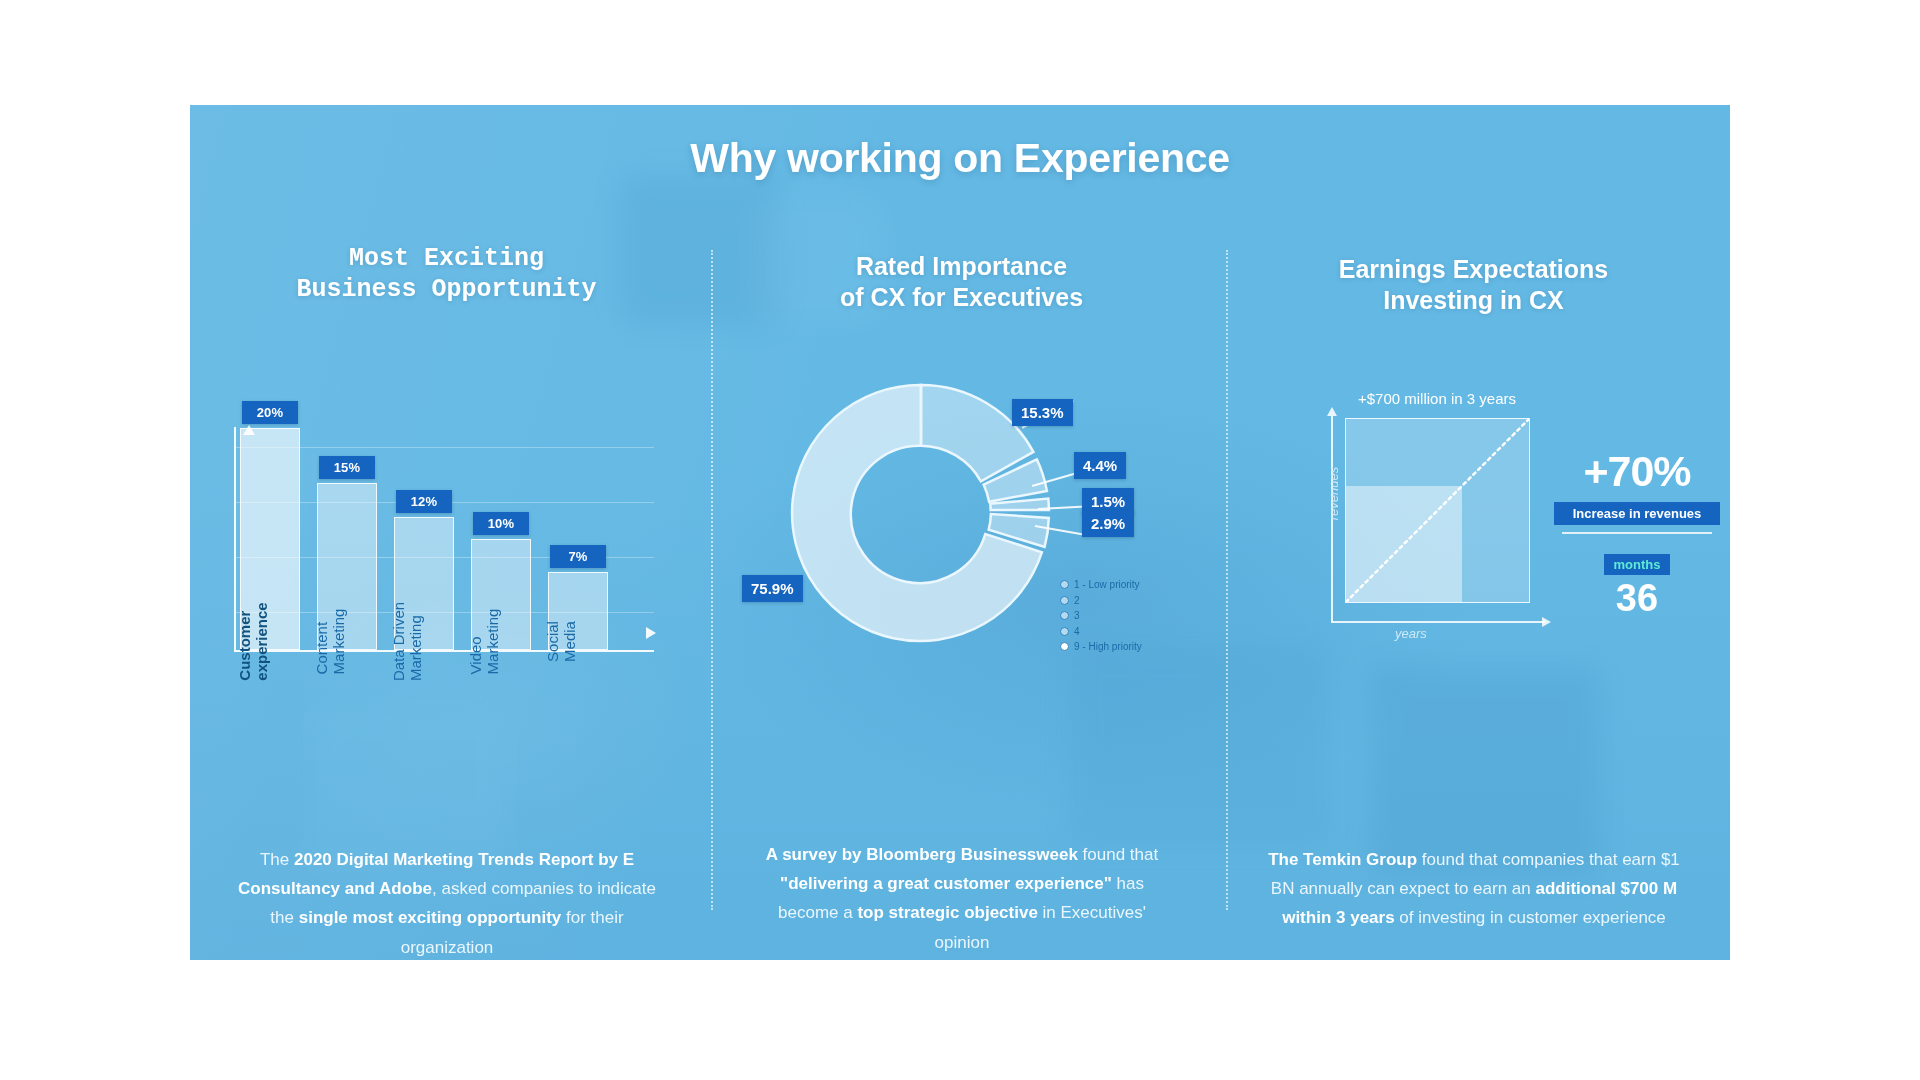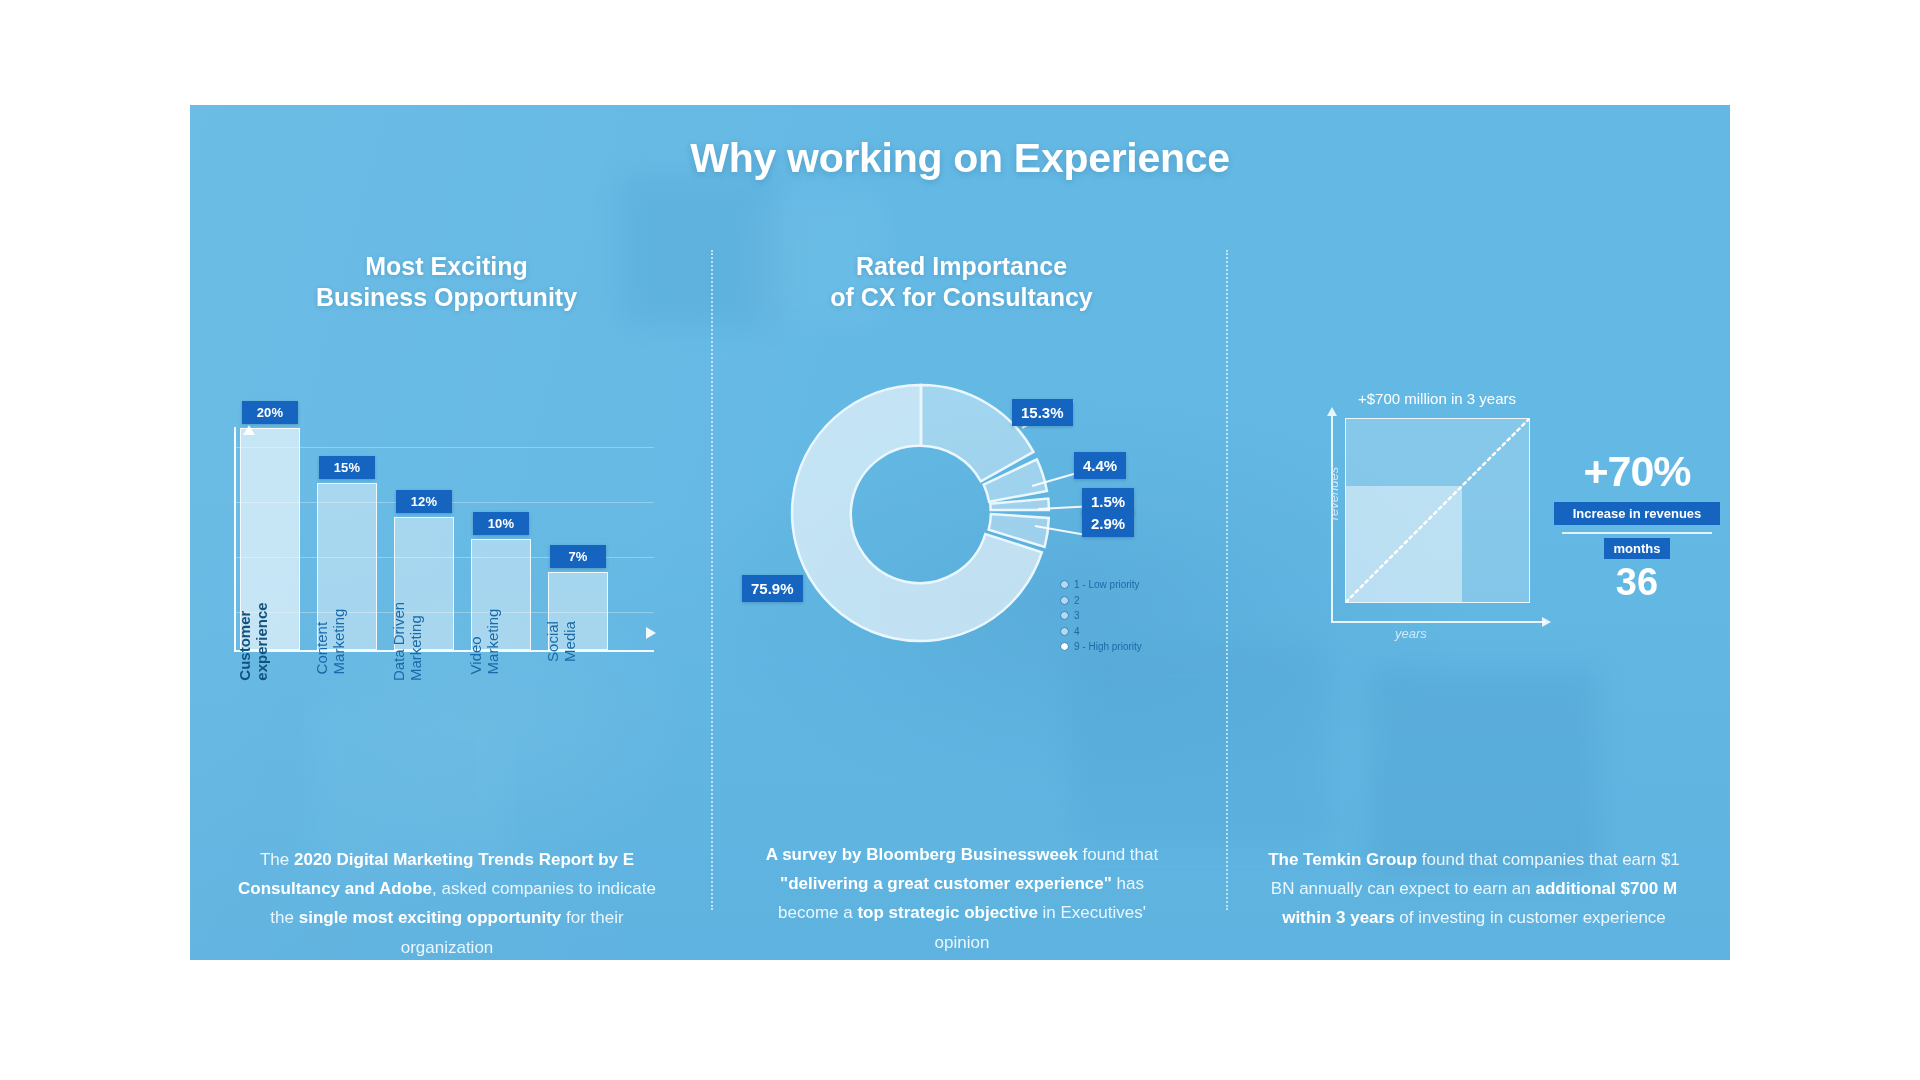--- a/index.html
+++ b/index.html
@@ -33,21 +33,21 @@
   .col{position:absolute;top:0;width:513px;height:855px;}
   #col1{left:0;}
   #col2{left:515px;}
   #col3{left:1027px;}
 
   .coltitle{
     position:absolute;top:0;width:100%;text-align:center;
     font-size:25px;font-weight:bold;color:#ffffff;line-height:1.24;
     text-shadow:0 1px 5px rgba(20,70,110,.20);
   }
-  #col1 .coltitle{top:146px;}
+  #col1 .coltitle{top:138px;font-family:Liberation Mono, monospace;}
   #col2 .coltitle{top:146px;}
   #col3 .coltitle{top:149px;}
 
   .caption{
     position:absolute;width:420px;left:47px;text-align:center;
     font-size:17px;line-height:1.72;color:#eaf6fd;
   }
   .caption b{color:#ffffff;font-weight:bold;}
   #col1 .caption{top:740px;}
   #col2 .caption{top:735px;}
@@ -111,21 +111,21 @@
   #gax-h{left:84px;top:231px;height:1.5px;width:214px;}
   .gar-up{position:absolute;left:80px;top:17px;width:0;height:0;
     border-left:5px solid transparent;border-right:5px solid transparent;border-bottom:9px solid rgba(255,255,255,.85);}
   .gar-rt{position:absolute;left:295px;top:227px;width:0;height:0;
     border-top:5px solid transparent;border-bottom:5px solid transparent;border-left:9px solid rgba(255,255,255,.85);}
 
   #bigstat{position:absolute;left:300px;top:60px;width:180px;text-align:center;}
   #pct{font-size:43px;font-weight:bold;color:#ffffff;letter-spacing:-1px;line-height:1;}
   #incr{display:inline-block;margin-top:9px;background:#1565c0;color:#fff;font-size:13px;font-weight:bold;padding:4px 19px;}
   #rule{margin:7px auto 0;width:150px;height:1.5px;background:rgba(255,255,255,.8);}
-  #months{display:inline-block;margin-top:4px;background:#1565c0;color:#ffffff;font-size:13px;font-weight:bold;padding:3px 10px;}
+  #months{display:inline-block;margin-top:20px;background:#1565c0;color:#5eead4;font-size:13px;font-weight:bold;padding:3px 10px;}
   #mnum{margin-top:4px;font-size:38px;font-weight:bold;color:#ffffff;line-height:1;}
 </style>
 </head>
 <body>
 
 <div id="stage">
   <div id="panel">
 
     <div class="bgblur" style="left:430px;top:70px;width:160px;height:150px;background:#2e7fb5;"></div>
     <div class="bgblur" style="left:560px;top:95px;width:130px;height:120px;background:#8fd0ef;"></div>
@@ -199,21 +199,21 @@
       </div>
 
       <div class="caption">
         <span>The </span><b>2020 Digital Marketing Trends Report by E Consultancy and Adobe</b><span>, asked companies to indicate the </span><b>single most exciting opportunity</b><span> for their organization</span>
       </div>
     </div>
 
     <div class="col" id="col2">
       <div class="coltitle">
         <div>Rated Importance</div>
-        <div>of CX for Consultancy</div>
+        <div>of CX for Executives</div>
       </div>
 
       <div id="donutwrap">
         <svg id="donut" viewBox="0 0 272 272">
 
           <path d="M 136 8 A 128 128 0 1 0 256.9 175.2 L 200.3 157.1 A 68.7 68.7 0 1 1 136 68.7 Z" transform="rotate(0 136 136)" fill="rgba(255,255,255,.62)" stroke="#eaf7fe" stroke-width="2.5"></path>
 
           <path d="M 136 8 A 128 128 0 0 1 248.4 74.9 L 195.9 104.4 A 68.7 68.7 0 0 0 136 68.7 Z" fill="rgba(255,255,255,.40)" stroke="#eaf7fe" stroke-width="2.5"></path>
 
           <path d="M 251.8 82.3 A 128 128 0 0 1 261.9 113.9 L 204.1 124.7 A 68.7 68.7 0 0 0 198.7 107.7 Z" fill="rgba(255,255,255,.40)" stroke="#eaf7fe" stroke-width="2.5"></path>
@@ -257,20 +257,24 @@
             </div>
         </div>
       </div>
 
       <div class="caption">
         <b>A survey by Bloomberg Businessweek</b><span> found that </span><b>"delivering a great customer experience"</b><span> has become a </span><b>top strategic objective</b><span> in Executives' opinion</span>
       </div>
     </div>
 
     <div class="col" id="col3">
+      <div class="coltitle">
+        <div>Earnings Expectations</div>
+        <div>Investing in CX</div>
+      </div>
 
       <div id="growth">
         <div id="gtop">+$700 million in 3 years</div>
 
         <div class="gaxis" id="gax-v"></div>
         <div class="gaxis" id="gax-h"></div>
         <div class="gar-up"></div>
         <div class="gar-rt"></div>
 
         <div id="gylab">revenues</div>

